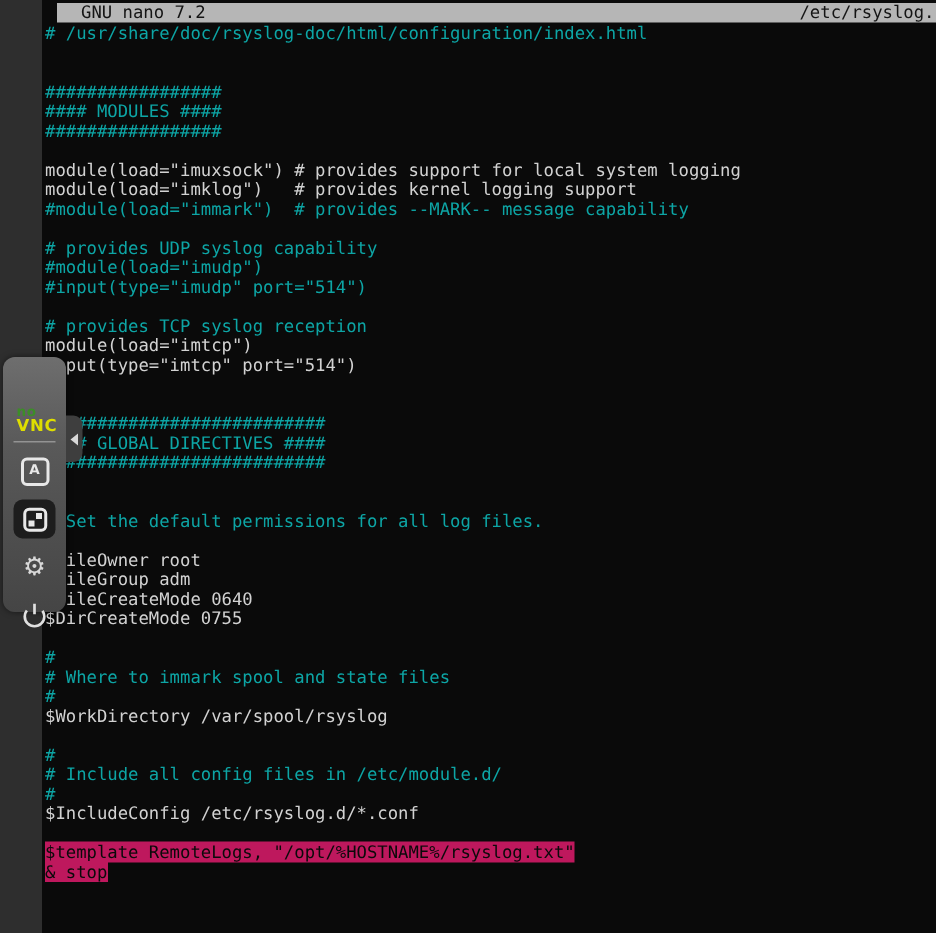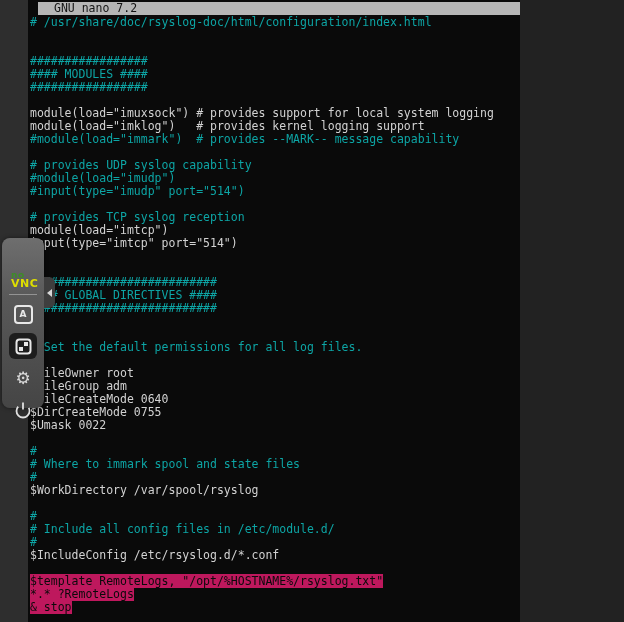--- a/index.html
+++ b/index.html
@@ -1,17 +1,17 @@
 <!DOCTYPE html>
 <html><head>
 <meta charset="utf-8">
 <style>
   html,body{margin:0;padding:0;background:#222;}
   .screen{
-    position:relative;width:520px;height:622px;overflow:hidden;
+    position:relative;width:624px;height:622px;overflow:hidden;
     background:#2e2e2e;
     font-family:"DejaVu Sans Mono", monospace;
   }
   
   .terminal{
     position:absolute;left:28px;top:0;width:596px;height:622px;
     background:#0a0a0a;
   }
   .titlebar{
     position:absolute;left:10px;right:0;top:2px;height:13px;
@@ -103,34 +103,32 @@
         <div class="line c"><span>#### GLOBAL DIRECTIVES ####</span></div>
         <div class="line c"><span>###########################</span></div>
         <div class="line"></div>
         <div class="line c"><span>#</span></div>
         <div class="line c"><span># Set the default permissions for all log files.</span></div>
         <div class="line c"><span>#</span></div>
         <div class="line w"><span>$FileOwner root</span></div>
         <div class="line w"><span>$FileGroup adm</span></div>
         <div class="line w"><span>$FileCreateMode 0640</span></div>
         <div class="line w"><span>$DirCreateMode 0755</span></div>
-        <div class="line w"><span>$Umask 0022</span></div>
         <div class="line"></div>
         <div class="line c"><span>#</span></div>
         <div class="line c"><span># Where to immark spool and state files</span></div>
         <div class="line c"><span>#</span></div>
         <div class="line w"><span>$WorkDirectory /var/spool/rsyslog</span></div>
         <div class="line"></div>
         <div class="line c"><span>#</span></div>
         <div class="line c"><span># Include all config files in /etc/module.d/</span></div>
         <div class="line c"><span>#</span></div>
         <div class="line w"><span>$IncludeConfig /etc/rsyslog.d/*.conf</span></div>
         <div class="line"></div>
         <div class="line sel"><span>$template RemoteLogs, "/opt/%HOSTNAME%/rsyslog.txt"</span></div>
-        <div class="line sel"><span>*.* ?RemoteLogs</span></div>
         <div class="line sel"><span>&amp; stop</span></div>
       </div>
   </div>
 
   <div class="vnc-bar">
     <div class="vnc-logo">
       <span class="no">no</span>
       <span class="vnc">VNC</span>
     </div>
     <div class="vnc-divider"></div>

